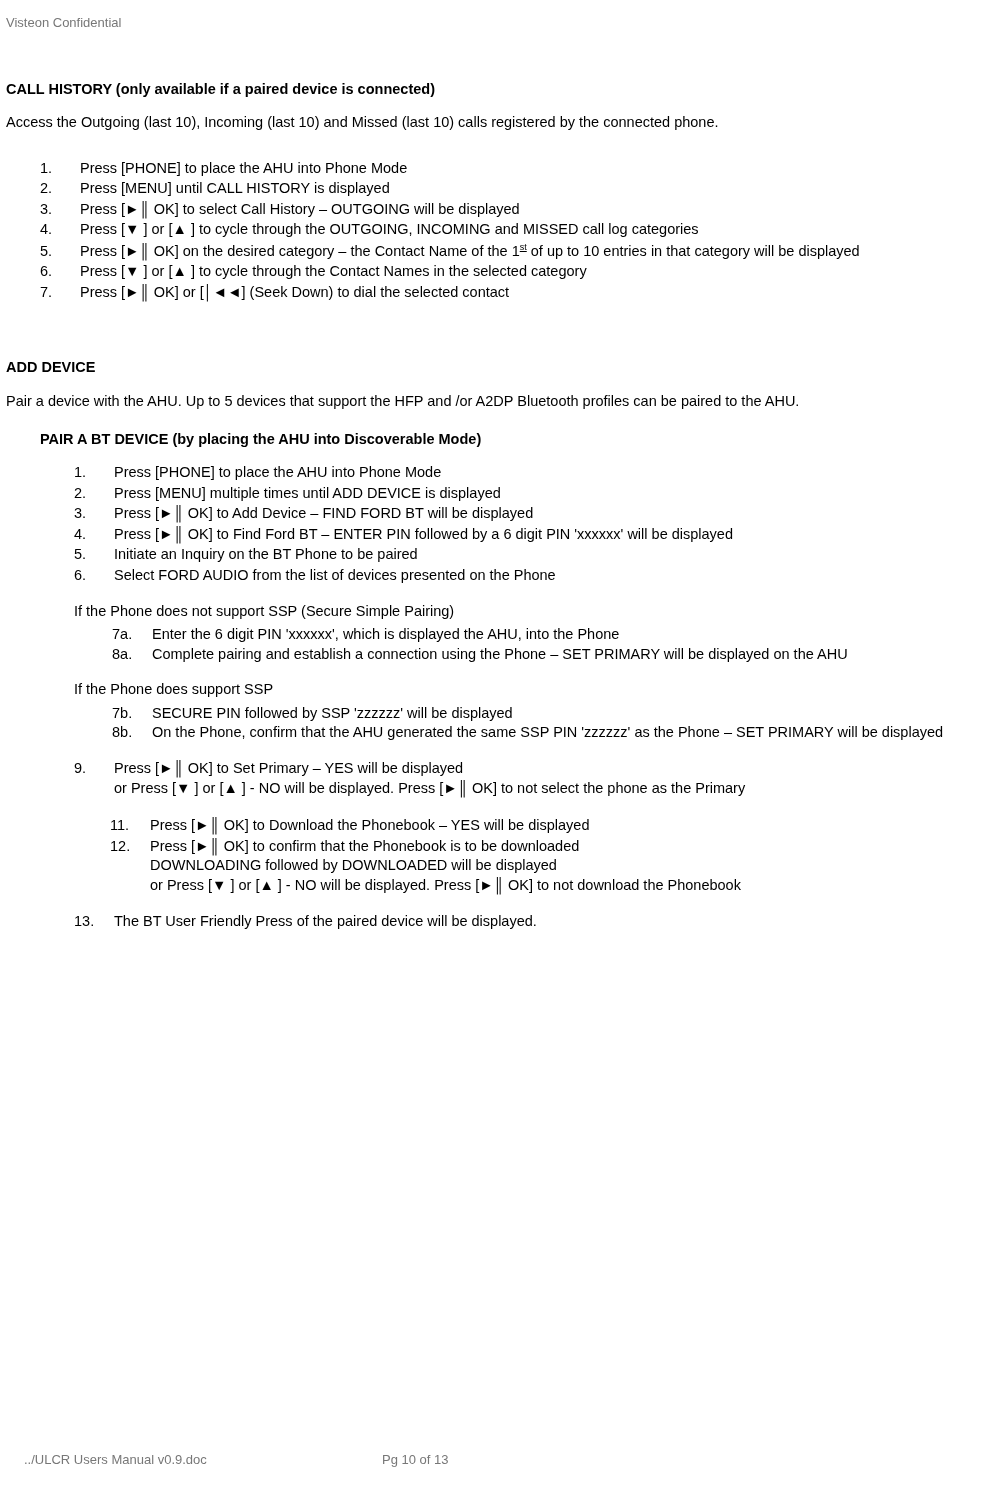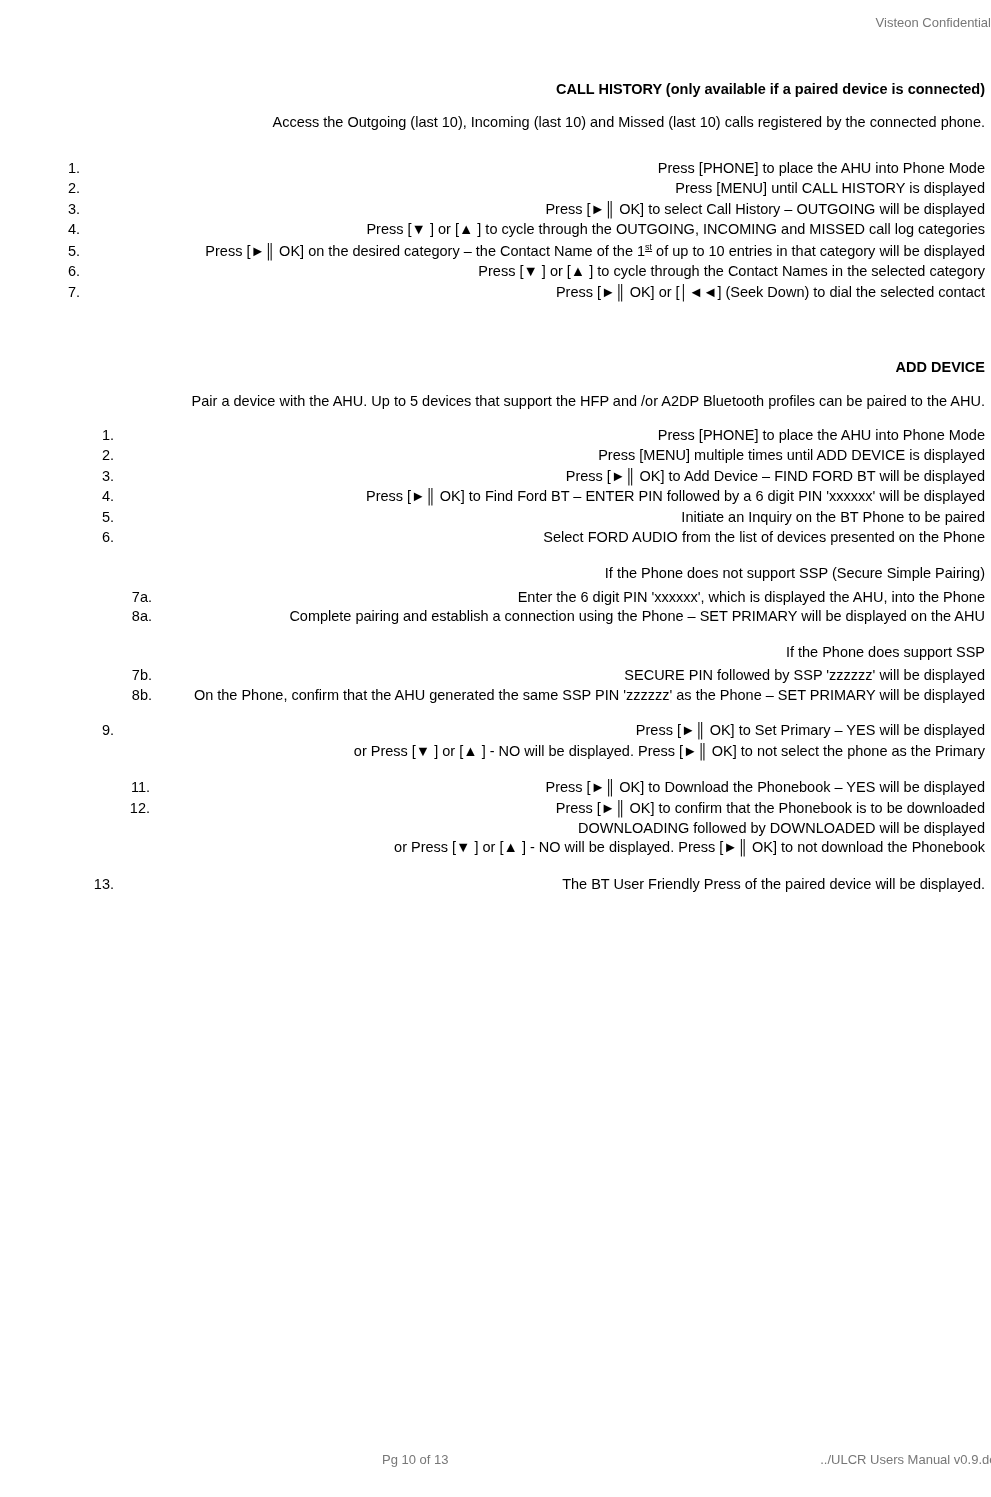--- a/index.html
+++ b/index.html
@@ -13,21 +13,20 @@
     font-size: 14.5px;
     color: #000;
     line-height: 1.35;
   }
   .page {
     position: relative;
     width: 991px;
     height: 1497px;
     box-sizing: border-box;
     padding: 14px 0 0 0;
-    text-align: right;
   }
   .confidential {
     font-size: 13px;
     color: #777;
     margin-left: 6px;
     margin-bottom: 48px;
   }
   .content {
     margin-left: 6px;
     margin-right: 6px;
@@ -168,20 +167,21 @@
         </span>
       </div>
         </li>
     </ol>
 
     <div style="height:28px;"></div>
 
     <div class="section-title">ADD DEVICE</div>
     <div class="para" style="margin-bottom:14px;">Pair a device with the AHU.  Up to 5 devices that support the HFP and /or A2DP Bluetooth profiles can be paired to the AHU.</div>
 
+    <div class="subtitle">PAIR A BT DEVICE (by placing the AHU into Discoverable Mode)</div>
 
     <ol class="main-list" style="margin-left:68px; margin-bottom:0;">
       <li>
           <div class="li-row">
         <span class="li-num">1.</span>
         <span class="li-text">
           <span>Press </span><b>[PHONE]</b><span> to place the AHU into Phone Mode</span>
         </span>
       </div>
         </li>

